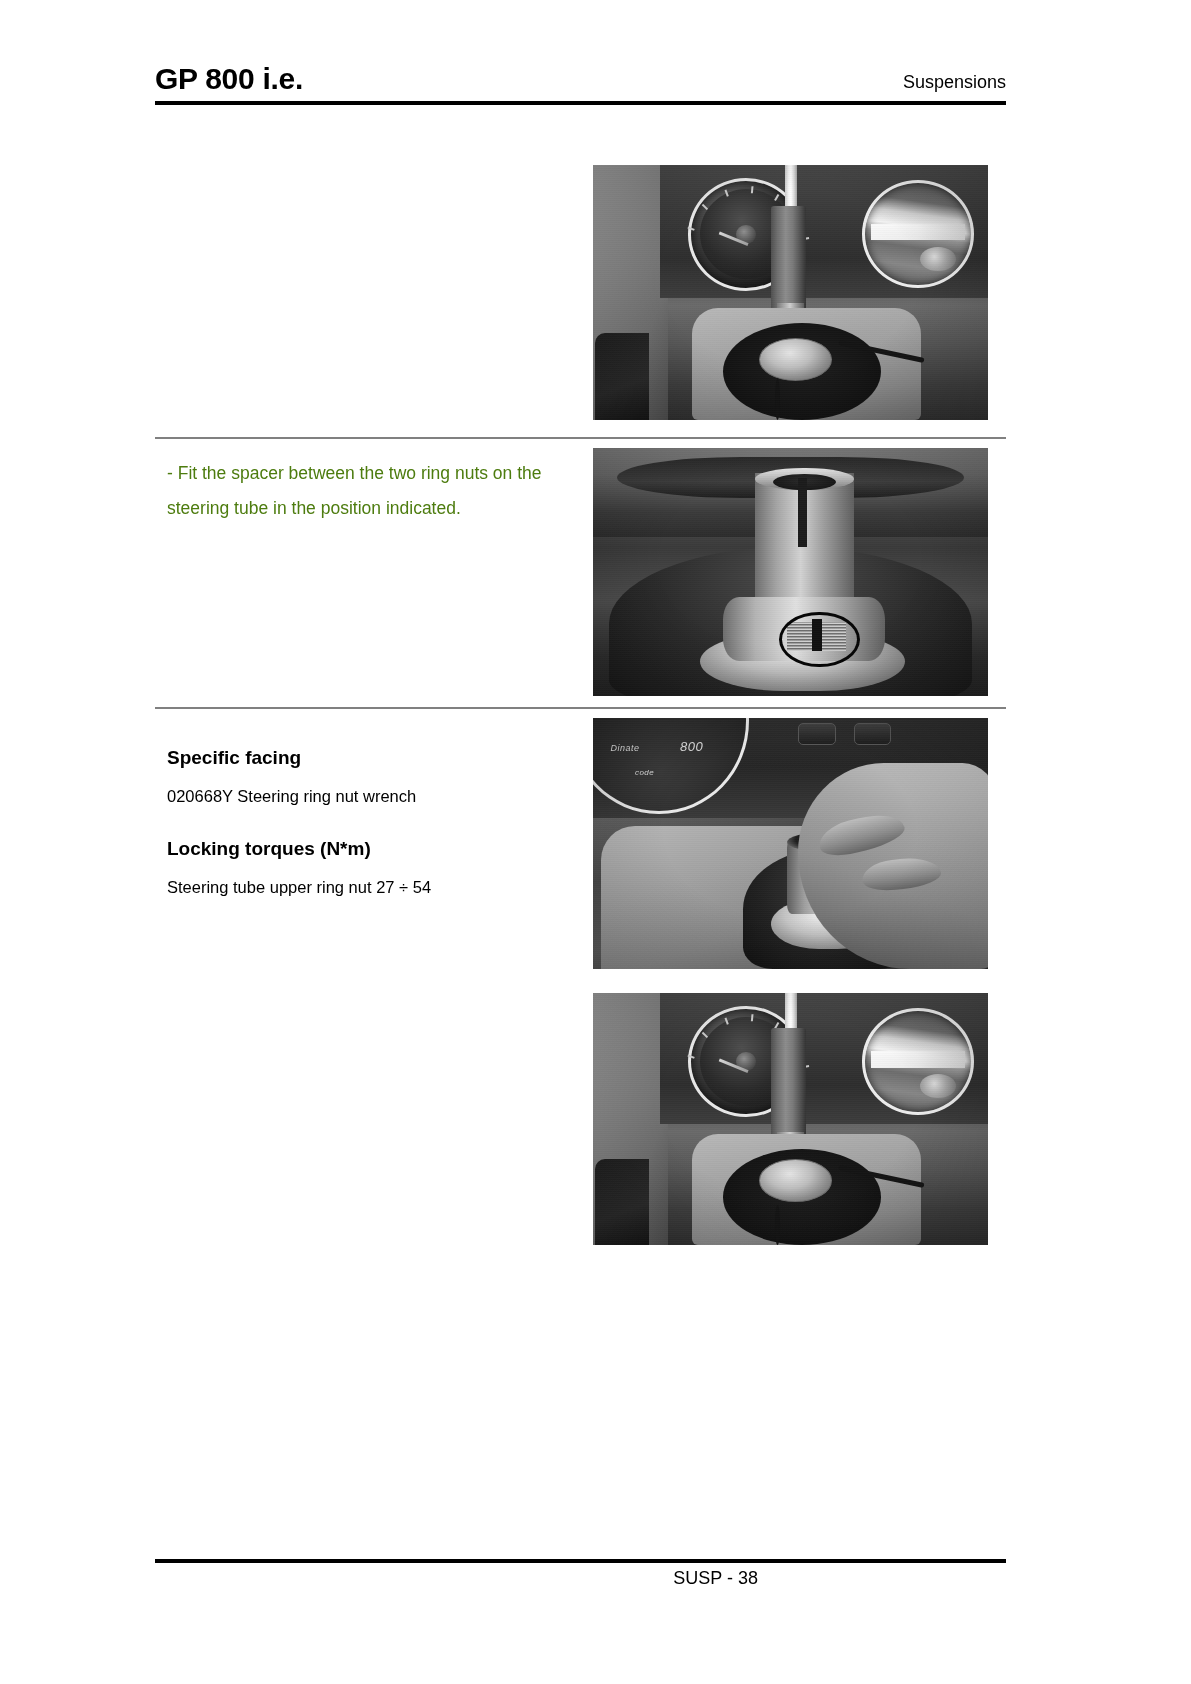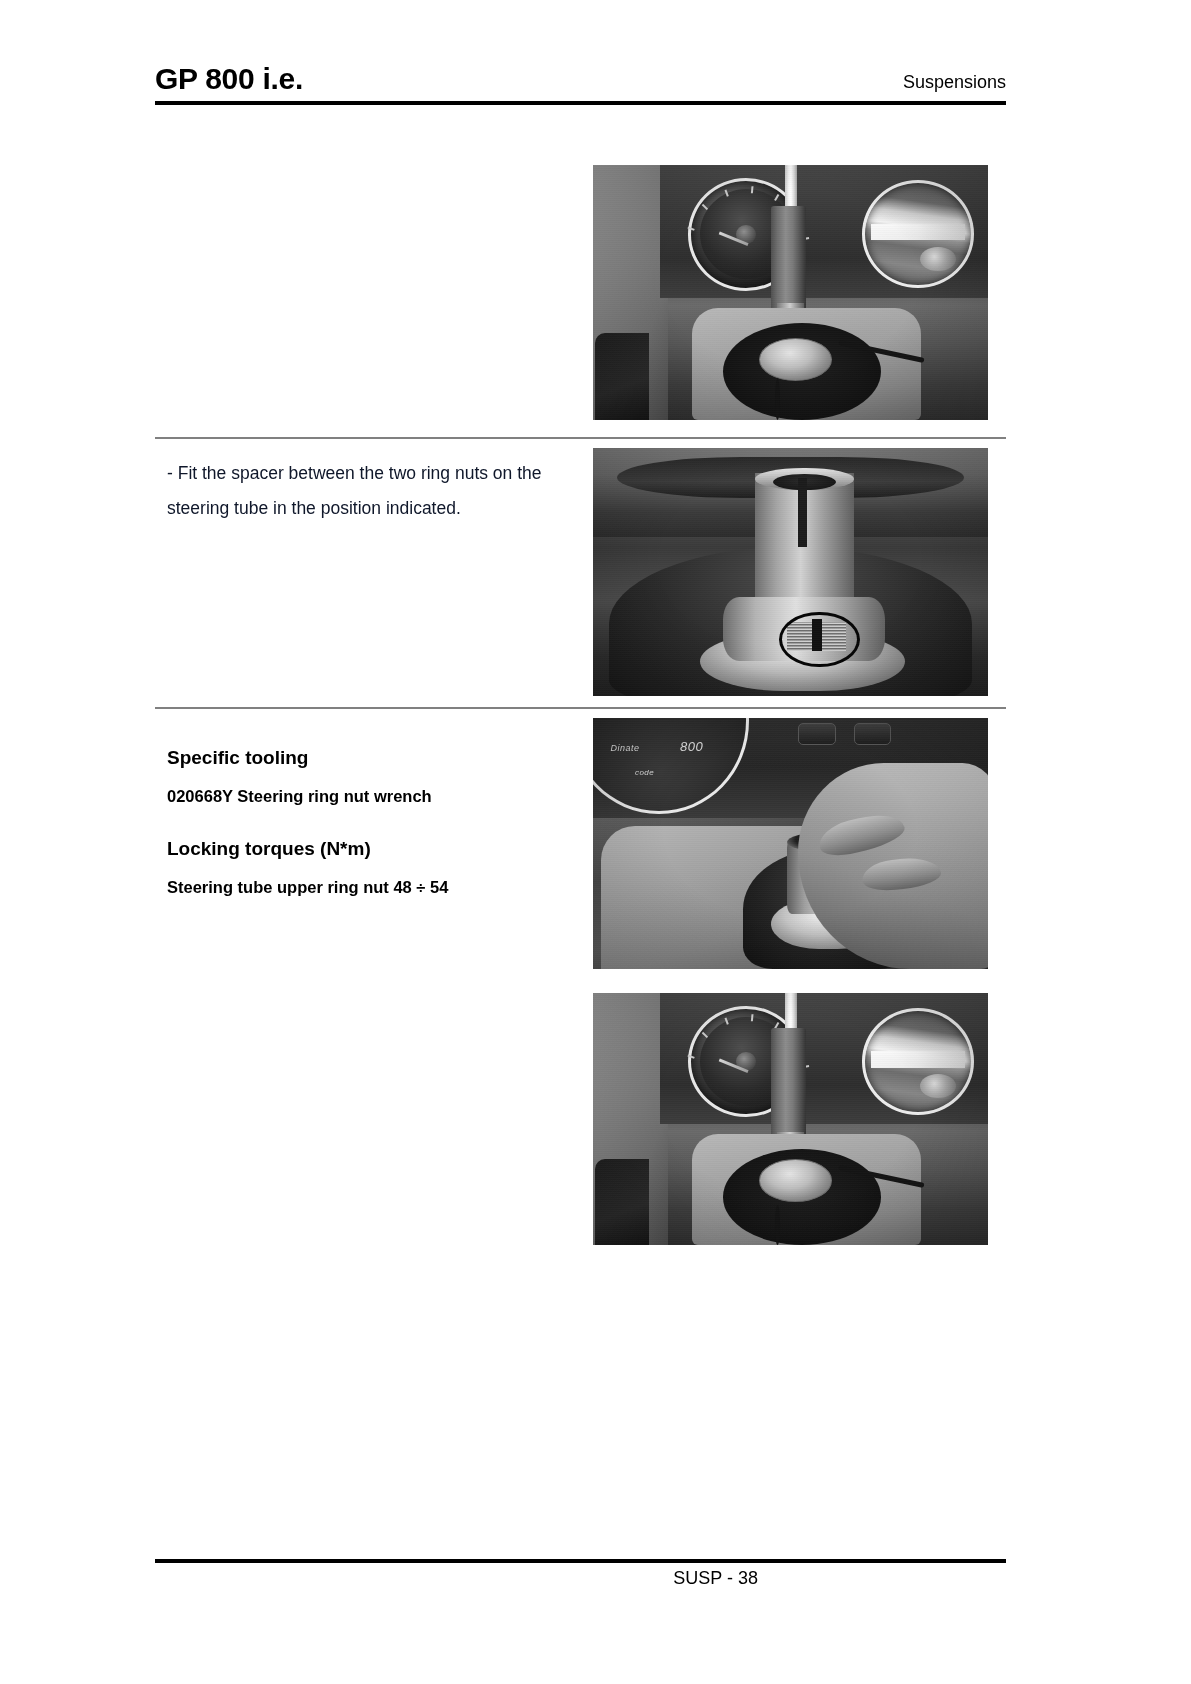--- a/index.html
+++ b/index.html
@@ -86,32 +86,32 @@
 
   
   .text-block {
     position: absolute;
     left: 167px;
     width: 412px;
   }
   .body-par {
     font-size: 17.5px;
     line-height: 35px;
-    color: #0f172a;
+    color: #4d7c0f;
     margin: 0;
   }
   .head-bold {
     font-size: 19px;
     font-weight: bold;
     line-height: 1;
     margin: 0;
   }
   .sub-bold {
     font-size: 16.5px;
-    font-weight: bold;
+    font-weight: normal;
     line-height: 1;
     margin: 0;
   }
 
   
   .photo {
     position: absolute;
     overflow: hidden;
     background: #8a8a8a;
   }
@@ -499,24 +499,24 @@
     <div class="cu-nut"></div>
     <div class="cu-thread"></div>
     <div class="cu-notch"></div>
     <div class="cu-circle"></div>
     <div class="ph-grain"></div>
     <div class="ph-vignette"></div>
   </div>
 
   <div class="sep-rule" style="top:707px;"></div>
   <div class="text-block" style="top:726px;">
-    <p class="head-bold" style="margin-top:22px;">Specific tooling</p>
+    <p class="head-bold" style="margin-top:22px;">Specific facing</p>
     <p class="sub-bold" style="margin-top:21px;">020668Y Steering ring nut wrench</p>
     <p class="head-bold" style="margin-top:34px;">Locking torques (N*m)</p>
-    <p class="sub-bold" style="margin-top:21px;">Steering tube upper ring nut 48 ÷ 54</p>
+    <p class="sub-bold" style="margin-top:21px;">Steering tube upper ring nut 27 ÷ 54</p>
   </div>
 
   <div class="photo hd-bg" style="left:593px; top:718px; width:395px; height:251px;">
     <div class="hd-topdark"></div>
     <div class="hd-gauge">
       <span class="hd-gauge-txt" style="left:22%; top:62%;">Dinate</span>
       <span class="hd-gauge-txt" style="left:62%; top:60%; font-size:13px;">800</span>
       <span class="hd-gauge-txt" style="left:36%; top:76%; font-size:8px;">code</span>
     </div>
     <div class="hd-switch" style="left:52%; top:2%; width:9%; height:8%;"></div>

